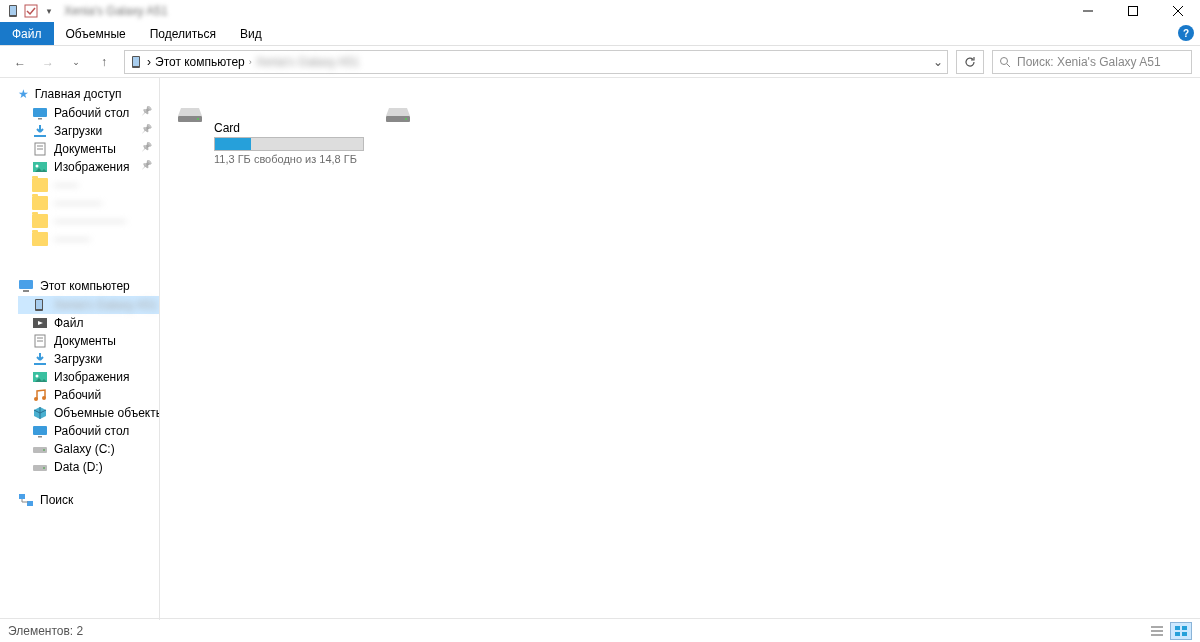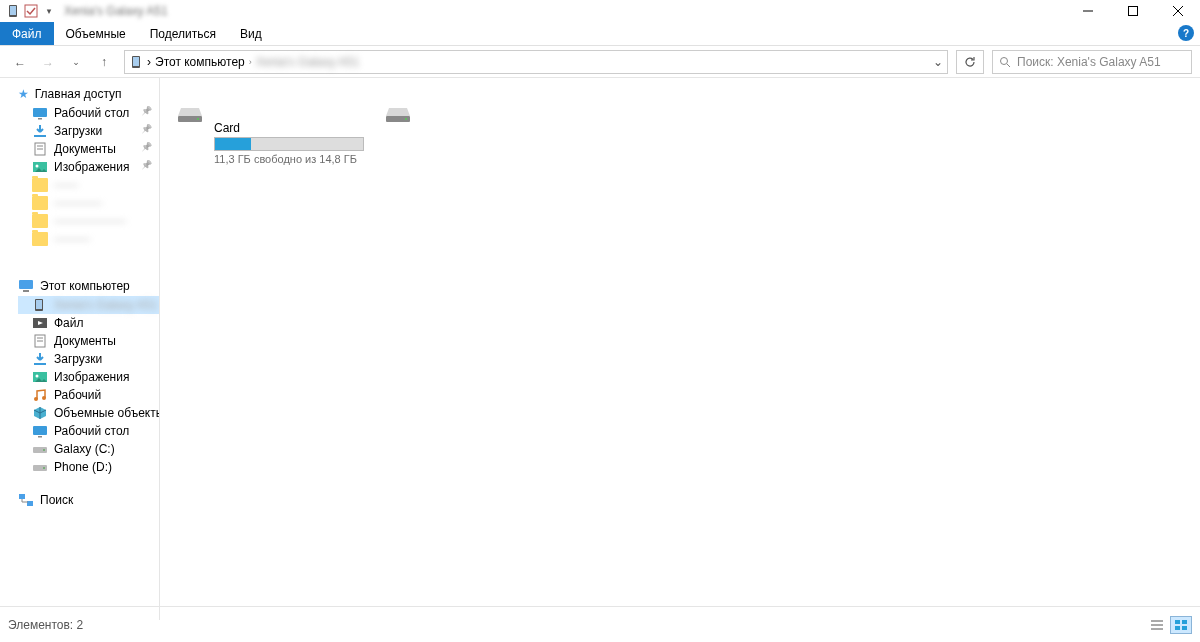--- a/index.html
+++ b/index.html
@@ -48,21 +48,21 @@
 .content { flex: 1; padding: 12px 10px; display: flex; align-items: flex-start; gap: 8px; }
 .drive-tile { width: 200px; display: flex; gap: 8px; padding: 4px; }
 .drive-icon { width: 32px; height: 32px; margin-top: 2px; }
 .drive-info { flex: 1; display: flex; flex-direction: column; gap: 2px; margin-top: 27px; }
 .drive-name { font-size: 12px; }
 .progress { width: 150px; height: 14px; background: #ddd; border: 1px solid #bbb; }
 .progress .bar { height: 100%; background: #26a0da; }
 .drive-sub { font-size: 11px; color: #6d6d6d; }
 
 
-.statusbar { position: absolute; bottom: 0; left: 0; right: 0; height: 36px; border-top: 1px solid #e5e5e5; display: flex; align-items: center; padding: 0 8px; font-size: 12px; color: #555; }
+.statusbar { position: absolute; bottom: 0; left: 0; right: 0; height: 24px; border-top: 1px solid #e5e5e5; display: flex; align-items: center; padding: 0 8px; font-size: 12px; color: #555; }
 .view-icons { margin-left: auto; display: flex; gap: 2px; }
 .view-btn { width: 22px; height: 18px; border: 1px solid transparent; display: flex; align-items: center; justify-content: center; }
 .view-btn.active { border-color: #8ab4d8; background: #cce8ff; }
 
 svg { display: block; }
 </style>
 </head>
 <body>
 
 <div class="titlebar">
@@ -310,21 +310,21 @@
             </span>
             <span class="label">Galaxy (C:)</span>
           </div>
           <div class="nav-item">
             <span class="nav-icon">
               <svg width="16" height="14" viewBox="0 0 16 14">
                 <rect x="1" y="5" width="14" height="6" fill="#bbb" rx="1"></rect>
                 <circle cx="12" cy="8" r="1" fill="#6a6"></circle>
               </svg>
             </span>
-            <span class="label">Phone (D:)</span>
+            <span class="label">Data (D:)</span>
           </div>
         </div>
     </div>
 
     <div class="spacer"></div>
     <div class="nav-section">
       <div class="nav-header">
         <span>
             <svg width="16" height="14" viewBox="0 0 16 14">
               <rect x="1" y="1" width="6" height="5" fill="#4aa0e8"></rect>

